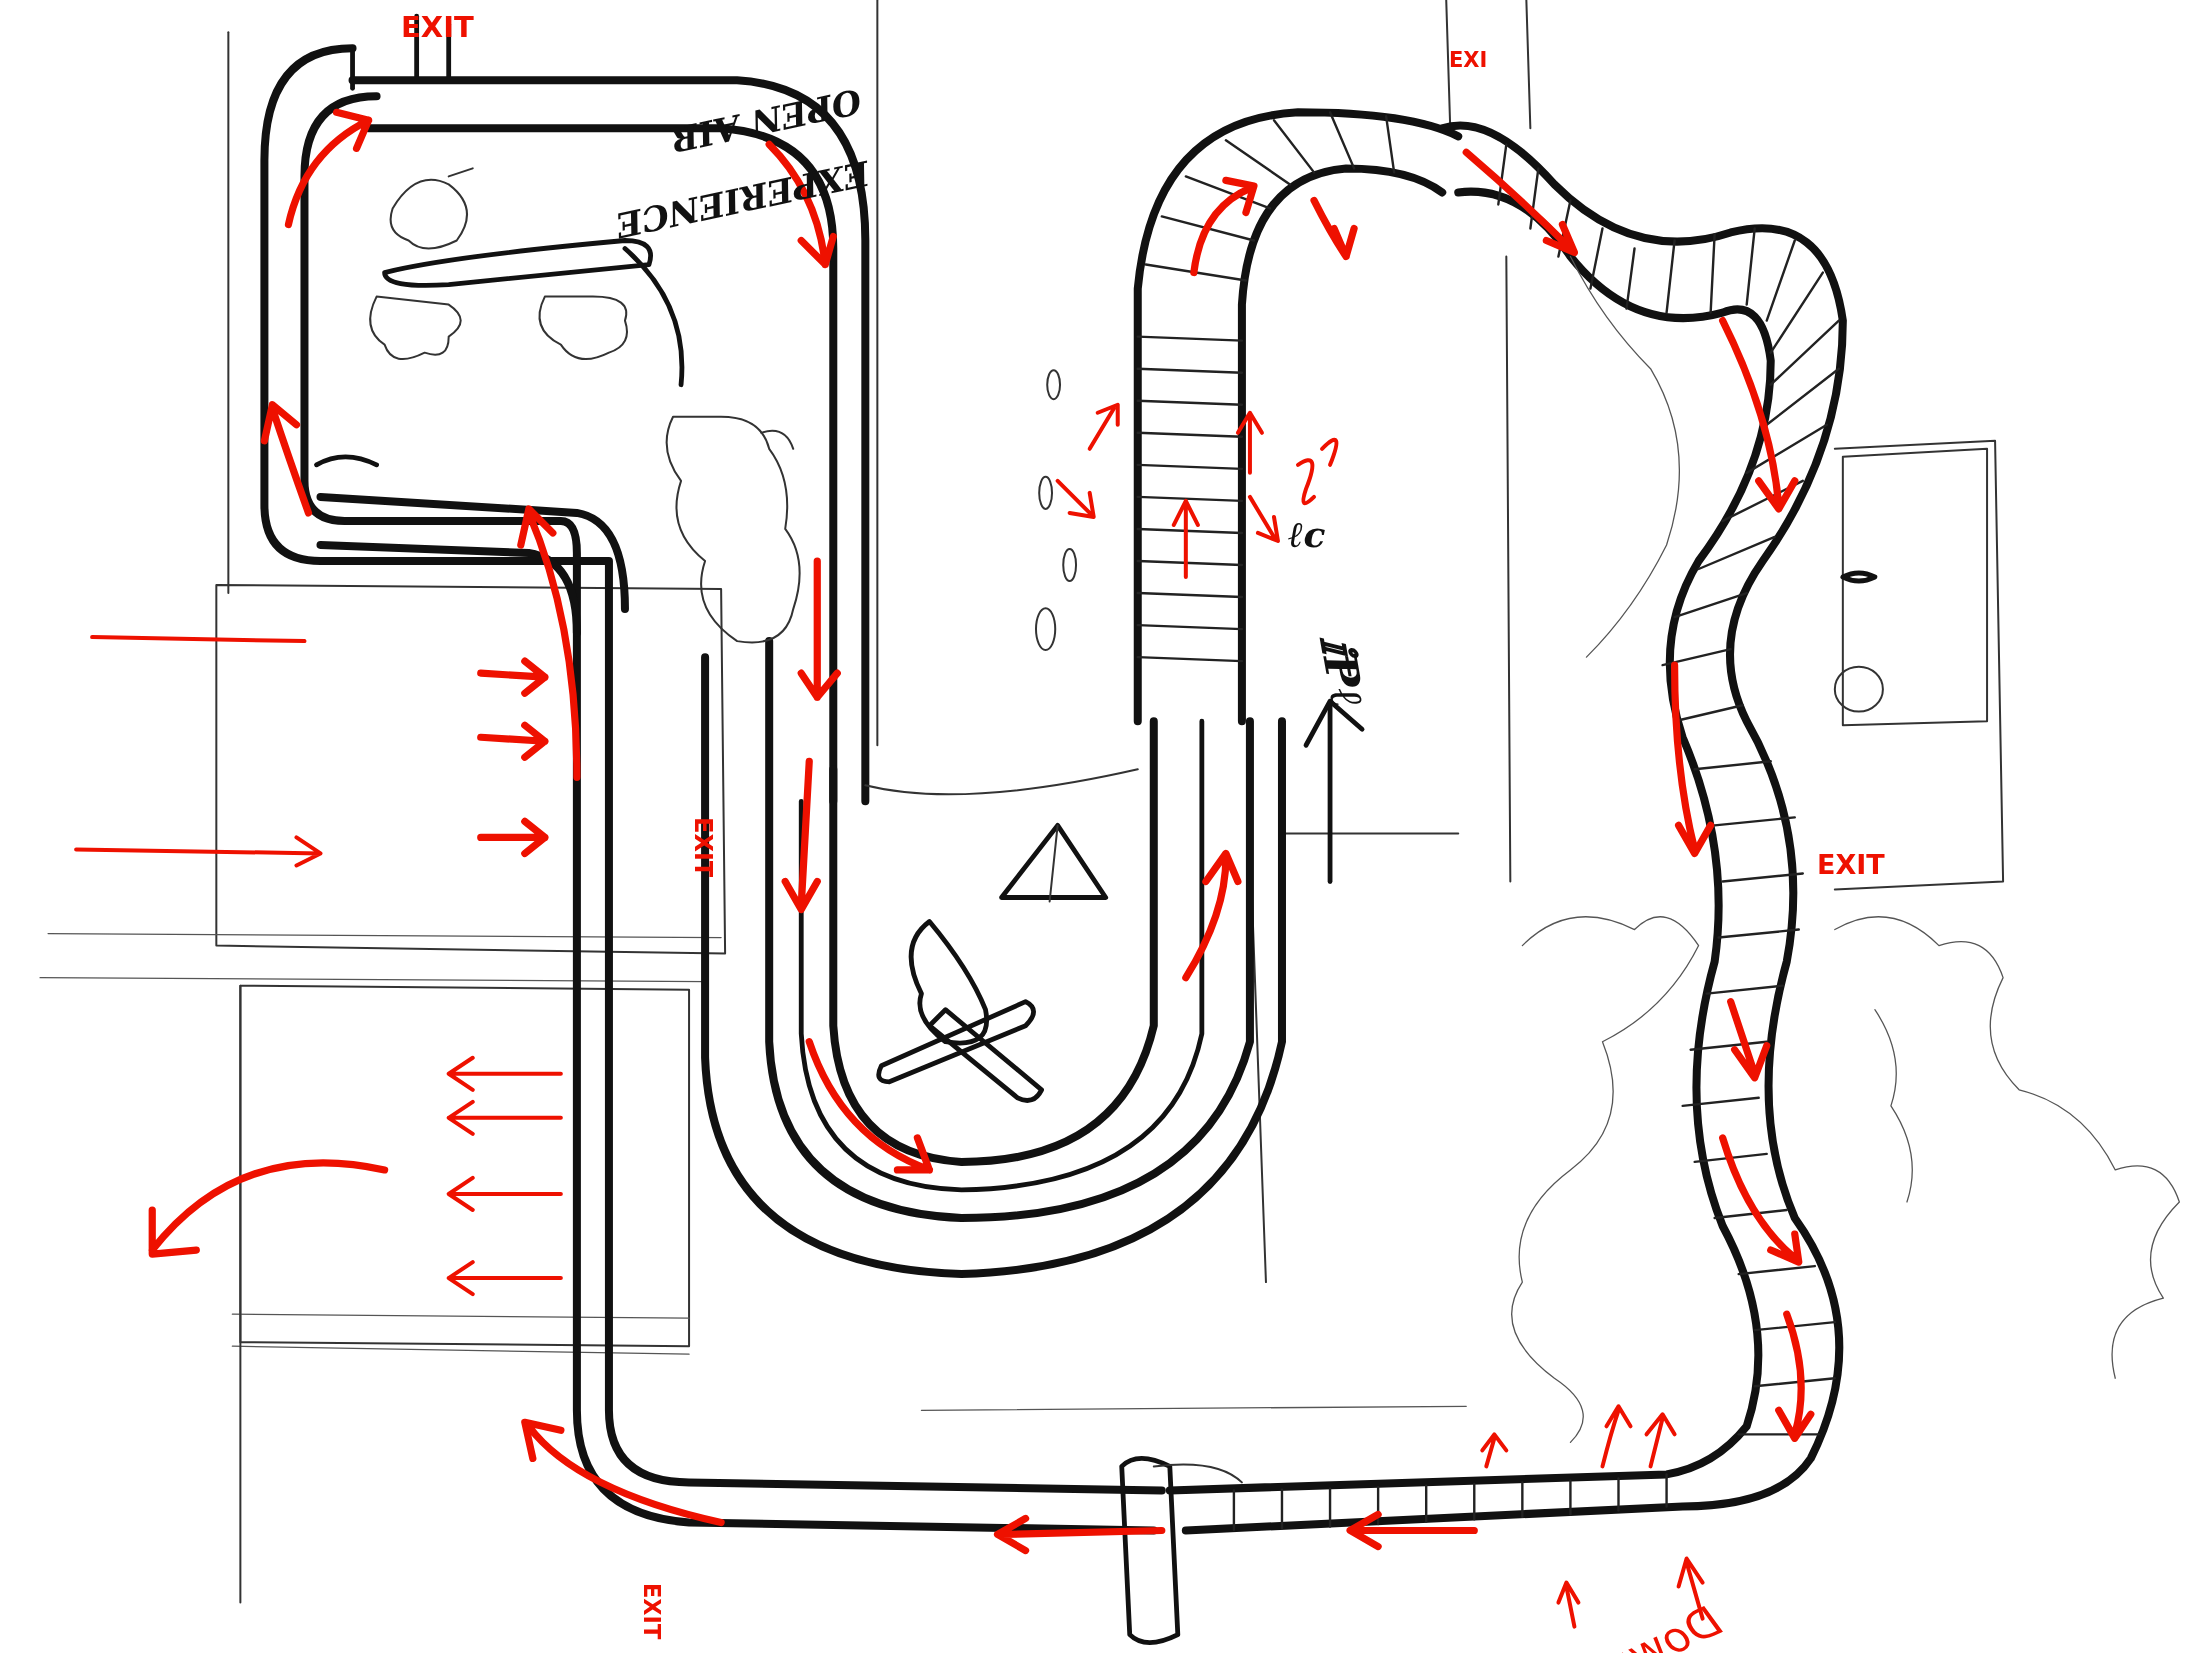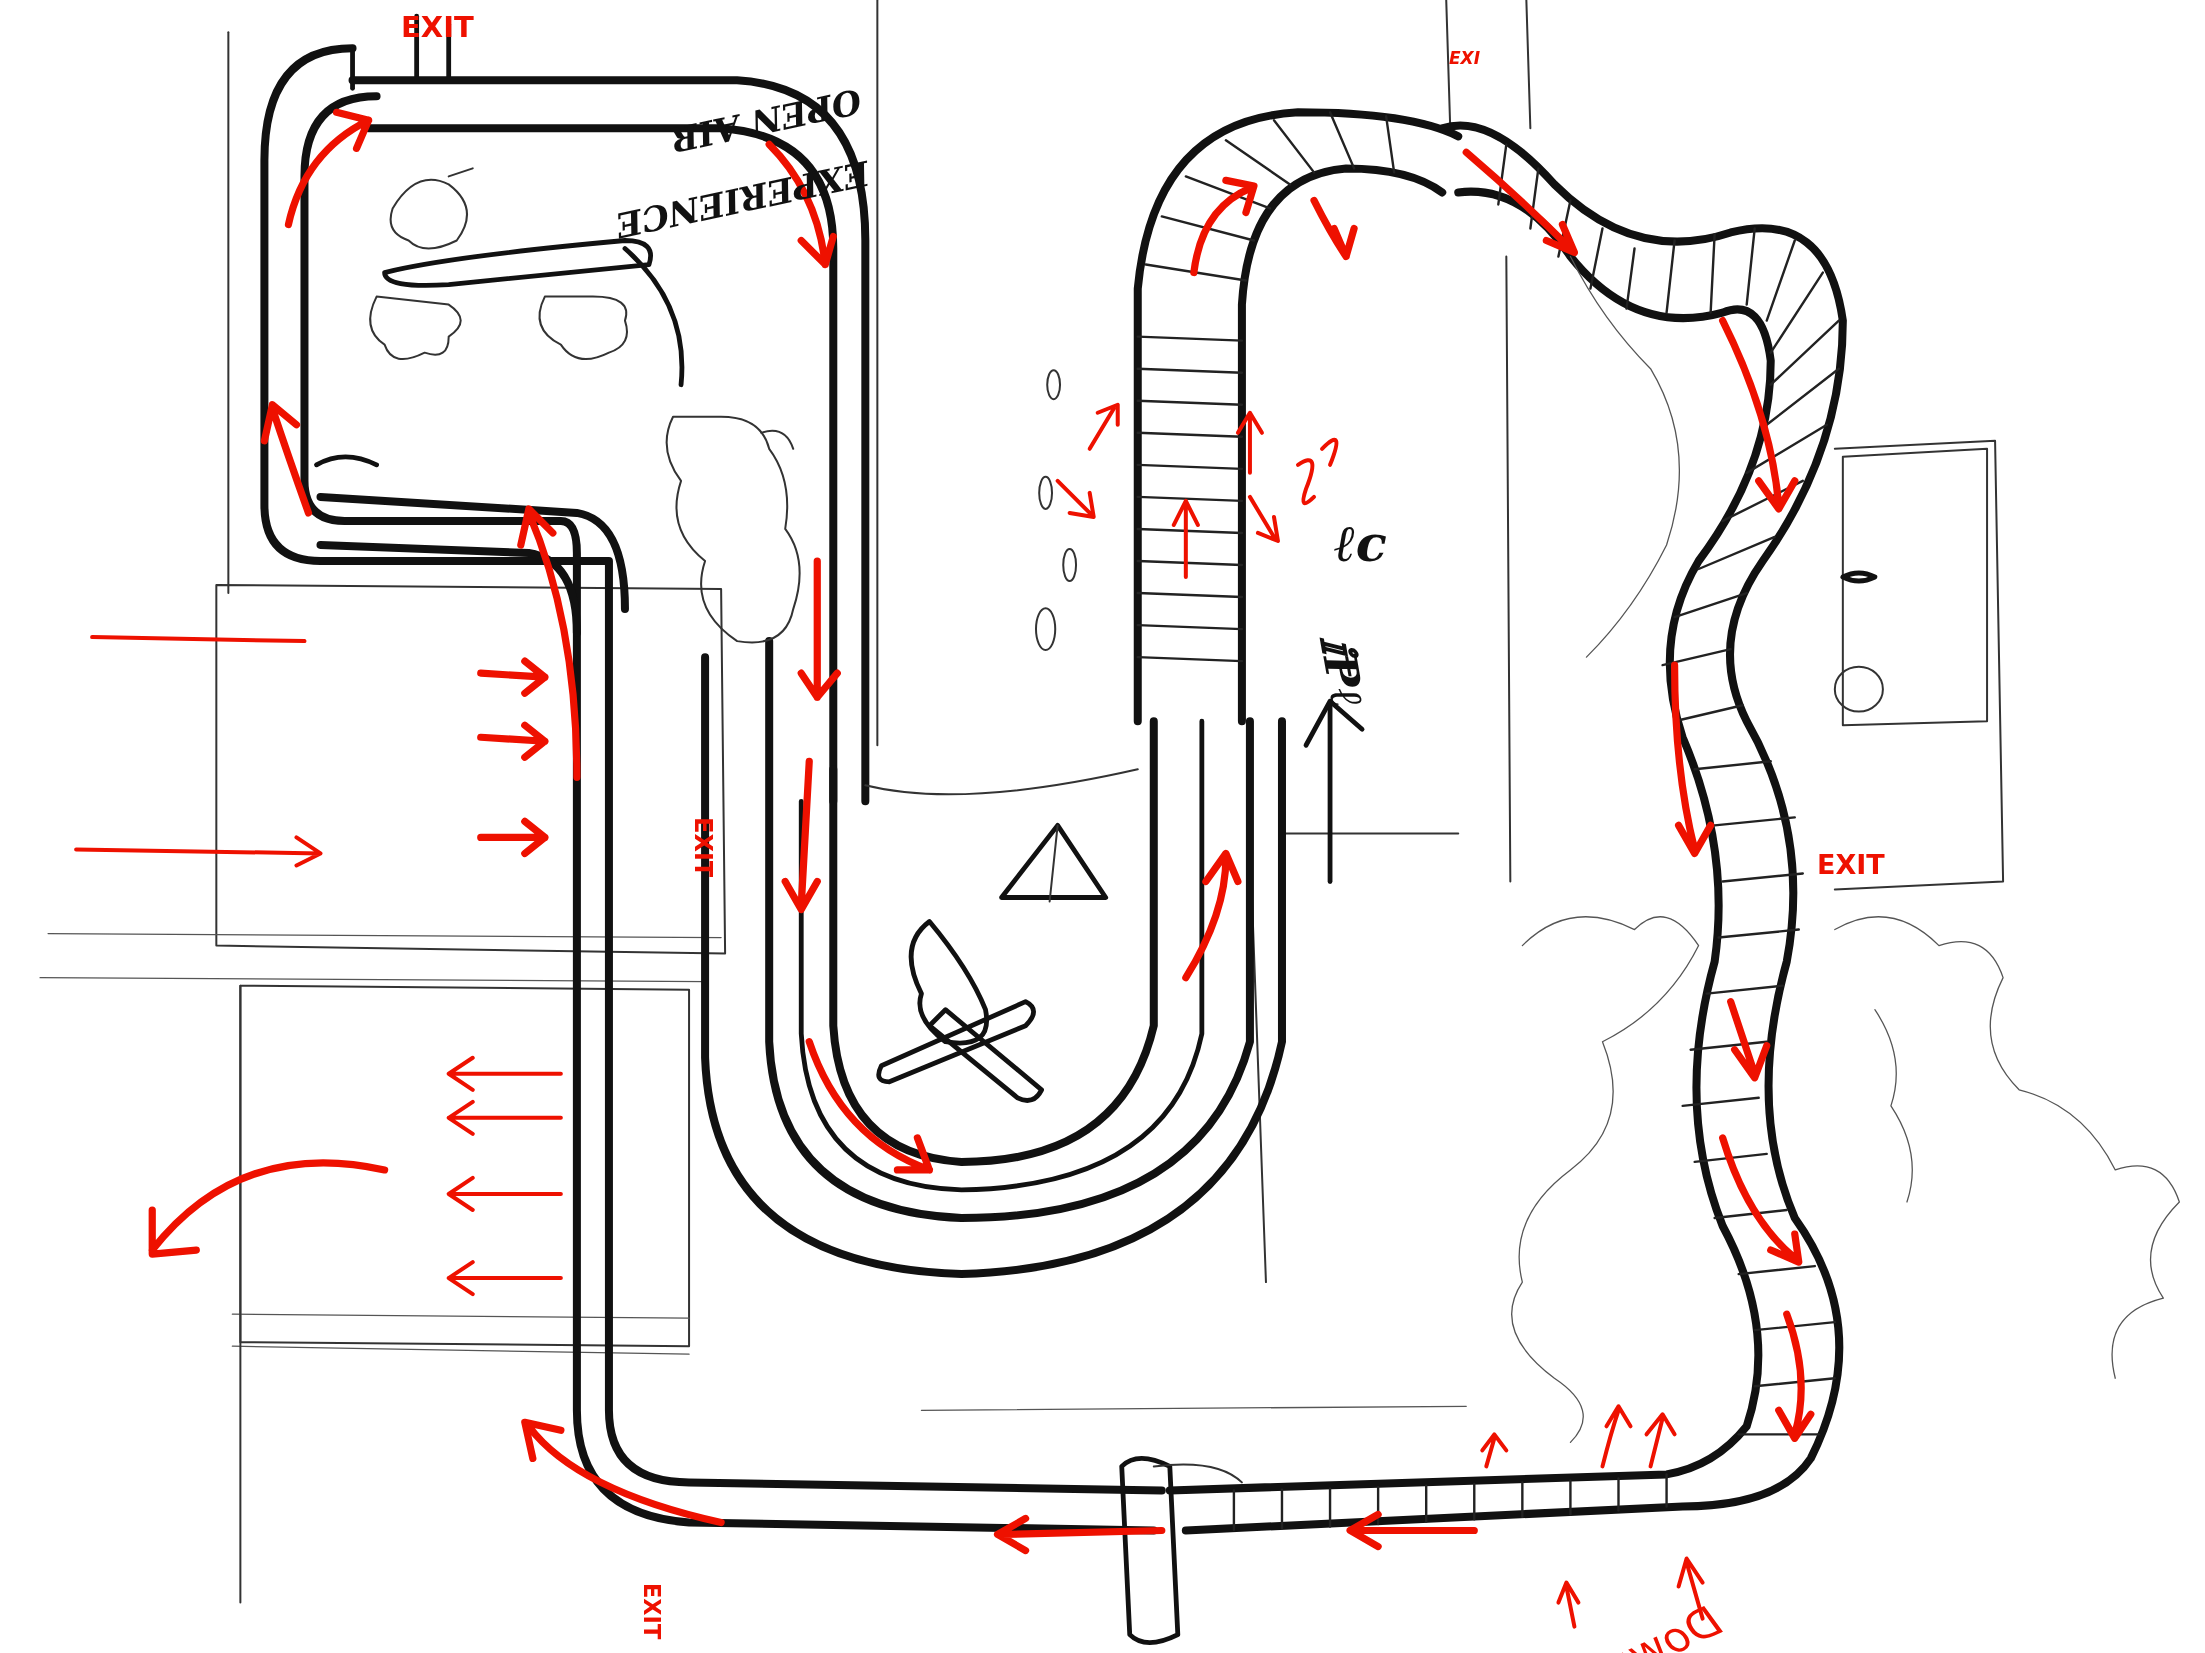--- a/index.html
+++ b/index.html
@@ -233,23 +233,23 @@
     <path class="red red-thin" d="M700 1395 L560 1395 M590 1375 L560 1395 L590 1415"></path>
     <path class="red red-thin" d="M700 1490 L560 1490 M590 1470 L560 1490 L590 1510"></path>
     <path class="red red-thin" d="M700 1595 L560 1595 M590 1575 L560 1595 L590 1615"></path>
     <path class="red red-thick" d="M480 1460 Q300 1420 190 1560 M190 1510 L190 1565 L245 1560"></path>
 
     <path class="red red-thin" d="M1620 580 Q1650 560 1630 610 Q1620 640 1640 620 M1650 560 Q1680 530 1660 580"></path>
   </g>
 </svg>
 
 <div class="lbl" style="left:401px;top:9.6px;font-size:29px;">EXIT</div>
-<div class="lbl" style="left:1449px;top:48px;font-size:17px;font-style:italic;">EXI</div>
+<div class="lbl" style="left:1449px;top:48px;font-size:21px;">EXI</div>
 <div class="lbl" style="left:1817px;top:849px;font-size:27px;">EXIT</div>
 <div class="lbl" style="left:717px;top:817px;font-size:24px;transform:rotate(90deg);">EXIT</div>
 <div class="lbl" style="left:665px;top:1583px;font-size:22.4px;transform:rotate(90deg);">EXIT</div>
 <div class="lbl" style="left:1707px;top:1595px;font-size:43px;font-weight:normal;font-style:italic;transform:rotate(-25deg) scaleX(-1);">Down</div>
 
 <div class="blk" style="left:865px;top:120px;font-size:34px;transform:rotate(-12deg) scaleX(-1) scaleY(-1);">OPEN AIR</div>
 <div class="blk" style="left:873px;top:192px;font-size:34px;transform:rotate(-12deg) scaleX(-1) scaleY(-1);">EXPERIENCE</div>
-<div class="blk" style="left:1334px;top:513px;font-size:51px;text-align:center;">ℓc</div>
+<div class="blk" style="left:1288px;top:513px;font-size:36px;text-align:center;">ℓc</div>
 <div class="blk" style="left:1362px;top:633px;font-size:45px;transform:rotate(80deg);">ⅈⱣℓ</div>
 
 
 </body></html>

